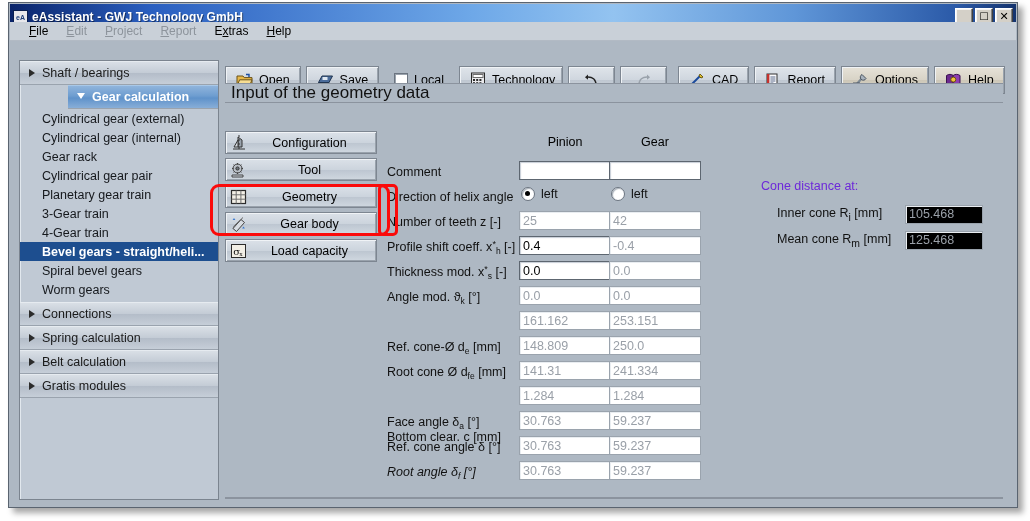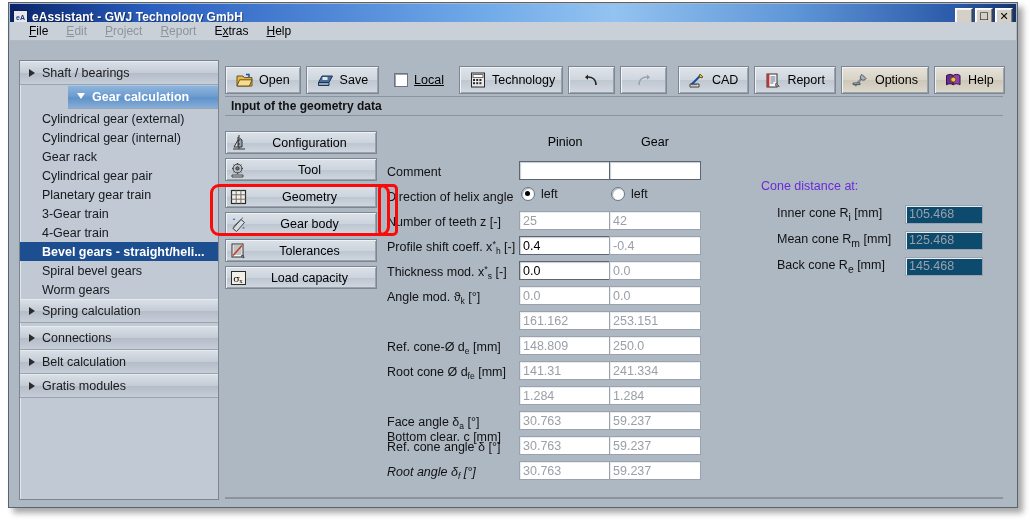--- a/index.html
+++ b/index.html
@@ -60,24 +60,24 @@
         background:linear-gradient(to bottom,#dfe4ea 0%,#cfd6de 50%,#bfc7d1 51%,#d2d9e1 100%);
         border:1px solid #7d8691;box-sizing:border-box;
         box-shadow:inset 1px 1px 0 #f0f3f6,inset -1px -1px 0 #9aa3ad;
         font-size:12.5px;color:#000;white-space:nowrap;}
   .tbtn.warm{background:linear-gradient(to bottom,#e6e2d8 0%,#d8d3c6 50%,#cdc7b8 51%,#ded9ce 100%);}
   .tbtn.dis{color:#8d949c;}
   .tbtn.icononly{padding:0 14px;}
   .localbox{display:flex;align-items:center;gap:6px;padding:0 10px;font-size:12.5px;color:#000;text-decoration:underline;}
   .cbx{width:12px;height:12px;background:#fff;border:1px solid #6b7480;
        box-shadow:inset 1px 1px 0 #9aa3ad;}
-  .subtitle{position:absolute;left:216px;top:93px;right:14px;height:20px;
+  .subtitle{position:absolute;left:216px;top:80px;right:14px;height:20px;
             border-top:1px solid #8b939e;border-bottom:1px solid #8b939e;
-            background:#aeb8c3;font-size:12px;color:#111;
-            display:flex;align-items:center;padding-left:6px;box-sizing:border-box;font-weight:bold;}
+            background:#aeb8c3;font-size:17px;color:#111;
+            display:flex;align-items:center;padding-left:6px;box-sizing:border-box;}
 
   
   .panel{position:absolute;left:216px;top:120px;right:14px;bottom:8px;
          border-bottom:2px solid #8b939e;}
 
   .navcol{position:absolute;left:0px;top:8px;width:152px;}
   .navbtn{height:23px;margin-bottom:4px;display:flex;align-items:center;
           background:linear-gradient(to bottom,#dbe1e8 0%,#ccd4dd 50%,#bcc5d0 51%,#d0d8e0 100%);
           border:1px solid #7d8691;box-sizing:border-box;
           box-shadow:inset 1px 1px 0 #f0f3f6,inset -1px -1px 0 #99a2ac;
@@ -100,21 +100,21 @@
   .fld.edit{border:1px solid #5d6670;color:#000;box-shadow:inset 1px 1px 1px #c7ced6;}
   .radio{position:absolute;display:flex;align-items:center;gap:6px;font-size:12.5px;color:#111;}
   .rd{width:12px;height:12px;border-radius:50%;background:#fff;border:1px solid #6b7480;
       box-shadow:inset 1px 1px 1px #aab2bb;position:relative;}
   .rd.on::after{content:"";position:absolute;left:2.5px;top:2.5px;width:5px;height:5px;
                 border-radius:50%;background:#000;}
   .conegrp{position:absolute;left:374px;top:56px;width:260px;}
   .cone-title{font-size:12.5px;color:#6d28d9;}
   .cone-row{position:relative;height:26px;display:flex;align-items:center;}
   .cone-lbl{position:absolute;left:16px;font-size:12.5px;color:#111;white-space:nowrap;}
-  .cone-fld{position:absolute;left:144px;width:78px;height:19px;background:#0c4a6e;
+  .cone-fld{position:absolute;left:144px;width:78px;height:19px;background:#000000;
             border:1px solid #9aa3ad;box-sizing:border-box;font-size:12.5px;color:#9aa0a8;
             display:flex;align-items:center;padding-left:3px;box-shadow:inset 1px 1px 0 #e9edf1;}
 
   
   .annot{position:absolute;border:3px solid #fb0a0a;border-radius:9px;pointer-events:none;}
   .annot.a1{left:201px;top:181px;width:174px;height:46px;}
   .annot.a2{left:369px;top:181px;width:14px;height:46px;border-radius:5px;}
 
   svg{display:block;}
 </style>
@@ -177,27 +177,27 @@
         </div>
       <div class="leaf sel">
           <span>Bevel gears - straight/heli...</span>
         </div>
       <div class="leaf">
           <span>Spiral bevel gears</span>
         </div>
       <div class="leaf">
           <span>Worm gears</span>
         </div>
+      <div class="grp" style="margin-top:3px;">
+        <span class="tri"></span>
+        <span>Connections</span>
+      </div>
       <div class="grp">
         <span class="tri"></span>
         <span>Spring calculation</span>
-      </div>
-      <div class="grp" style="margin-top:3px;">
-        <span class="tri"></span>
-        <span>Connections</span>
       </div>
       <div class="grp">
         <span class="tri"></span>
         <span>Belt calculation</span>
       </div>
       <div class="grp">
         <span class="tri"></span>
         <span>Gratis modules</span>
       </div>
     </div>
@@ -357,33 +357,20 @@
                   <path d="M4 2l1.4 2H2.6z"></path>
                   <path d="M13.5 10.5l1.4 2h-2.8z"></path>
                 </g>
               </svg>
           </span>
           <span class="nlbl">Gear body</span>
         </div>
         <div class="navbtn">
           <span class="nico">
             <svg width="18" height="16" viewBox="0 0 18 16">
-                <rect x="2" y="1" width="11" height="13" fill="#f7f6f0" stroke="#333"></rect>
-                <g stroke="#8a8f96">
-                  <path d="M3.5 3h8M3.5 5h8M3.5 7h8M3.5 9h8M3.5 11h8"></path>
-                </g>
-                <path d="M3 12.5L12 2.5" stroke="#c0392b" stroke-width="1.4"></path>
-                <path d="M11 13l3 2-0.6-2.6z" fill="#d8dde3" stroke="#444"></path>
-              </svg>
-          </span>
-          <span class="nlbl">Tolerances</span>
-        </div>
-        <div class="navbtn">
-          <span class="nico">
-            <svg width="18" height="16" viewBox="0 0 18 16">
                 <rect x="1.5" y="1.5" width="14" height="13" fill="#f2efe6" stroke="#2b2b2b"></rect>
                 <text x="3.2" y="11.5" font-family="DejaVu Serif, serif" font-size="10" fill="#111">σ</text>
                 <text x="9.2" y="13.2" font-family="DejaVu Serif, serif" font-size="6" fill="#111">x</text>
               </svg>
           </span>
           <span class="nlbl">Load capacity</span>
         </div>
       </div>
 
       <div class="form">
@@ -475,24 +462,20 @@
         <div class="conegrp">
           <div class="cone-title">Cone distance at:</div>
           <div class="cone-row" style="margin-top:8px;">
             <span class="cone-lbl">Inner cone R<sub>i</sub> [mm]</span>
             <span class="cone-fld">105.468</span>
           </div>
           <div class="cone-row">
             <span class="cone-lbl">Mean cone R<sub>m</sub> [mm]</span>
             <span class="cone-fld">125.468</span>
           </div>
-          <div class="cone-row">
-            <span class="cone-lbl">Back cone R<sub>e</sub> [mm]</span>
-            <span class="cone-fld">145.468</span>
-          </div>
         </div>
 
       </div>
     </div>
 
     <div class="annot a1"></div>
     <div class="annot a2"></div>
 
   </div>
 </div>

